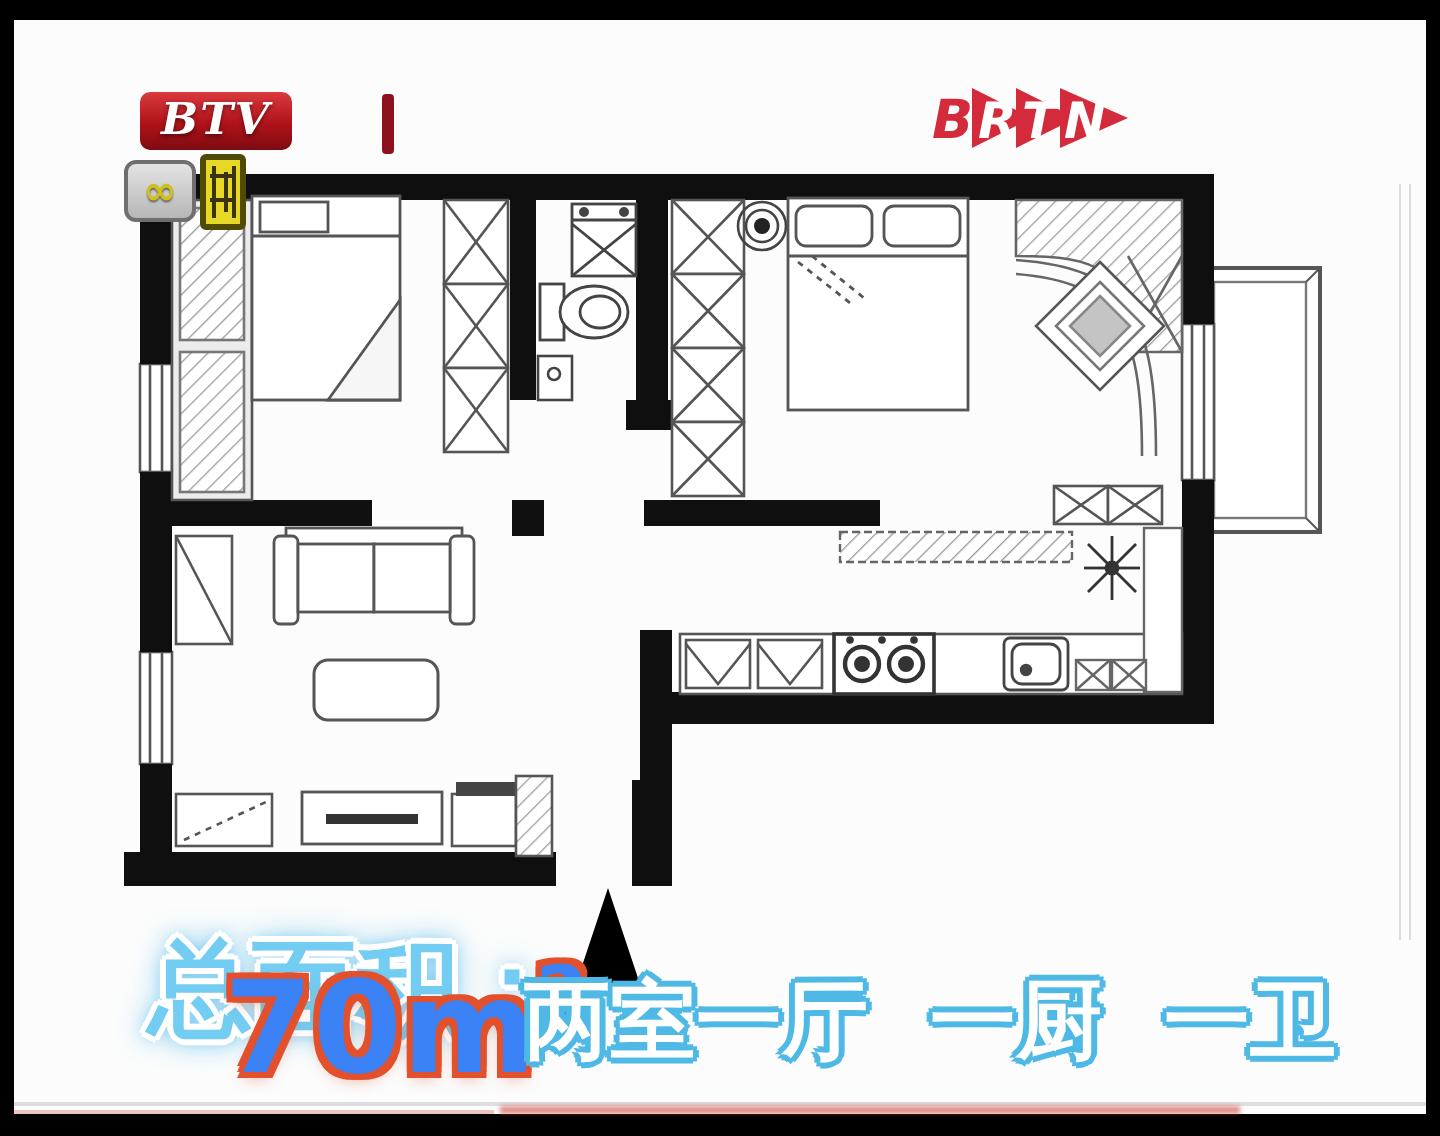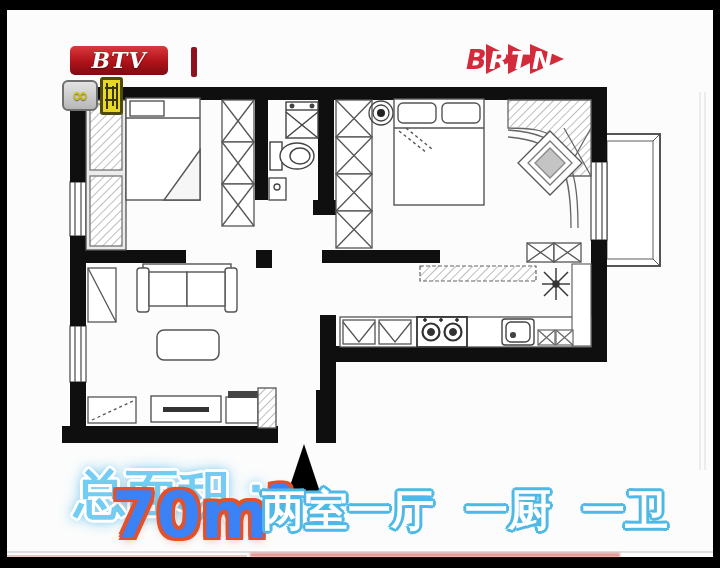--- a/index.html
+++ b/index.html
@@ -4,21 +4,21 @@
 <style>
   html,body{margin:0;padding:0;background:#000;}
   body{width:720px;height:568px;position:relative;overflow:hidden;font-family:"DejaVu Sans",sans-serif;}
   .bar{position:absolute;background:#000;}
   .bar-top{left:0;top:0;width:720px;height:10px;}
   .bar-bottom{left:0;top:557px;width:720px;height:11px;}
   .edge-left{left:0;top:0;width:7px;height:568px;}
   .edge-right{left:713px;top:0;width:7px;height:568px;}
   .content{position:absolute;left:7px;top:10px;width:706px;height:547px;background:#fcfcfc;}
   .plan-svg{position:absolute;left:0;top:0;width:720px;height:568px;}
-  .btv-logo{position:absolute;left:70px;top:46px;width:98px;height:29px;
+  .btv-logo{position:absolute;left:70px;top:46px;width:76px;height:29px;
     background:linear-gradient(#d93a3e 0%,#b01219 55%,#7e0b12 100%);
     border-radius:5px;color:#fff;font-family:"DejaVu Serif",serif;font-weight:bold;font-style:italic;
     font-size:22px;text-align:center;line-height:28px;letter-spacing:1px;
     text-shadow:0 1px 2px rgba(0,0,0,.5);}
   .red-tick{position:absolute;left:191px;top:47px;width:6px;height:30px;background:#8c1220;border-radius:2px;}
   .brtn-logo{position:absolute;left:464px;top:41px;width:110px;height:37px;}
   .badge-gray{position:absolute;left:62px;top:80px;width:36px;height:31px;
     background:linear-gradient(#e3e3e3,#b7b7b7);border:2px solid #6f6f6f;border-radius:6px;
     box-sizing:border-box;text-align:center;}
   .badge-gray .inf{color:#cfc117;font-weight:bold;font-size:20px;line-height:26px;

